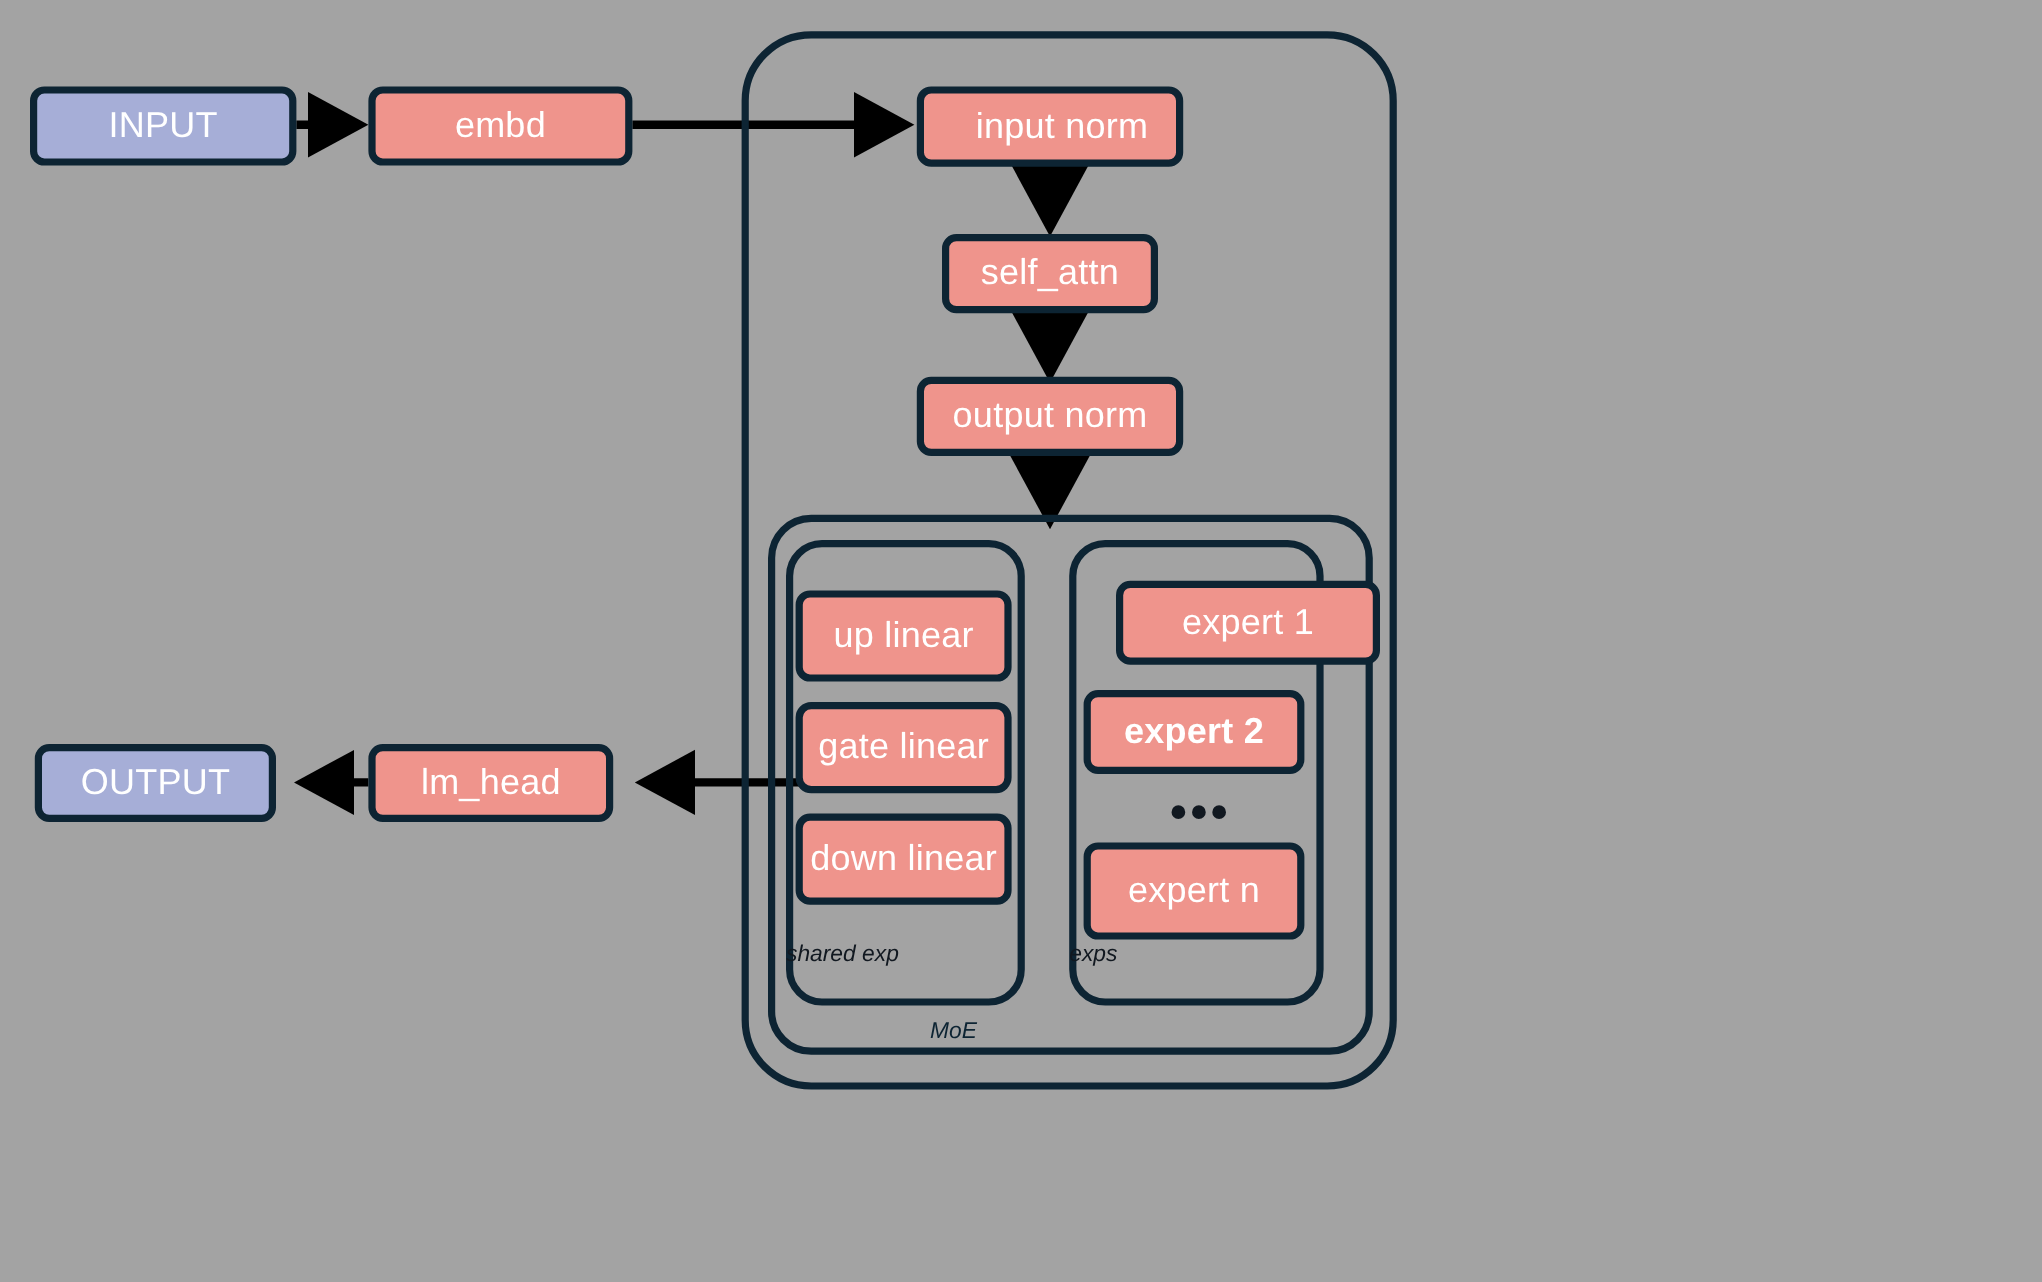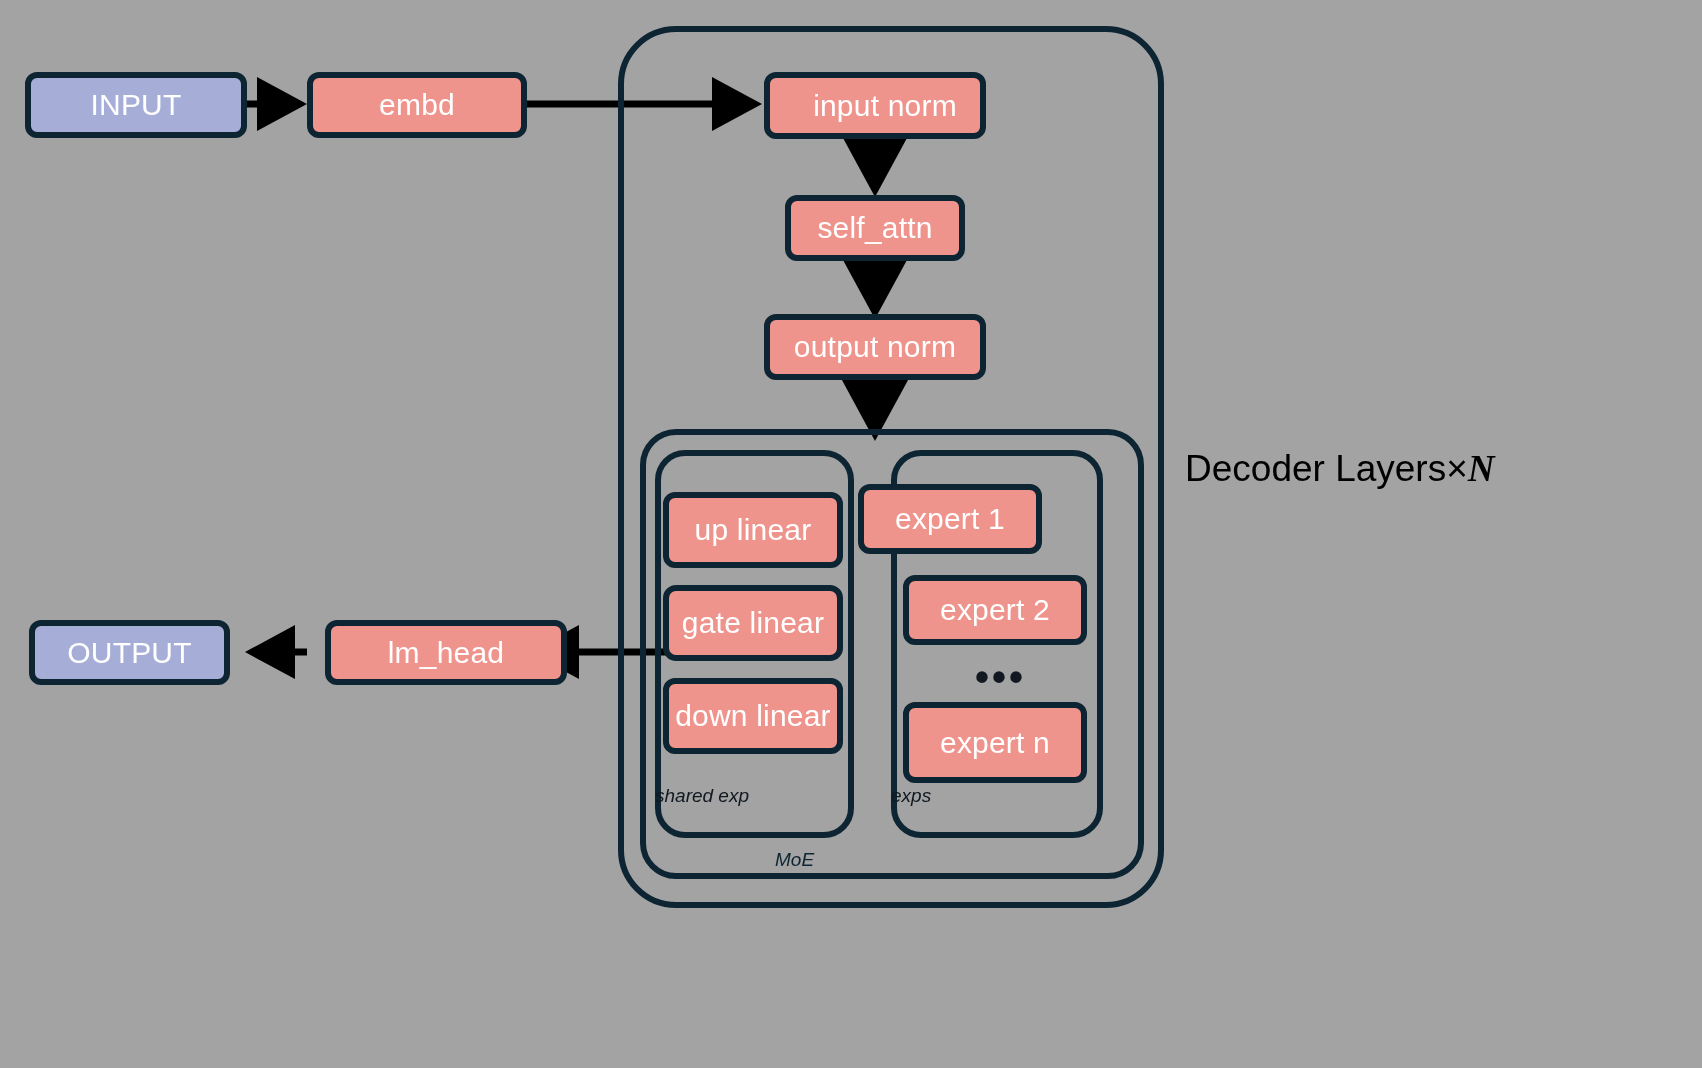--- a/index.html
+++ b/index.html
@@ -155,25 +155,25 @@
   </div>
 
   <div class="node salmon" style="left:663px; top:678px; width:180px; height:76px;">
     <span>down linear</span>
   </div>
 
   <div class="caption" style="left:655px; top:786px; width:199px;">
     <span>shared exp</span>
   </div>
 
-  <div class="node salmon" style="left:858px; top:484px; width:184px; height:70px;">
+  <div class="node salmon" style="left:930px; top:484px; width:220px; height:70px;">
     <span>expert 1</span>
   </div>
 
-  <div class="node salmon" style="left:903px; top:575px; width:184px; height:70px;">
+  <div class="node salmon" style="left:903px; top:575px; width:184px; height:70px;font-weight:bold;">
     <span>expert 2</span>
   </div>
 
   <div class="ellipsis" style="left:975px; top:657px;">
     <span>•••</span>
   </div>
 
   <div class="node salmon" style="left:903px; top:702px; width:184px; height:81px;">
     <span>expert n</span>
   </div>
@@ -183,21 +183,18 @@
   </div>
 
   <div class="caption dark" style="left:775px; top:850px; width:200px;">
     <span>MoE</span>
   </div>
 
   <div class="node blue" style="left:29px; top:620px; width:201px; height:65px;">
     <span>OUTPUT</span>
   </div>
 
-  <div class="node salmon" style="left:325px; top:620px; width:242px; height:65px;">
+  <div class="node salmon" style="left:307px; top:620px; width:204px; height:65px;">
     <span>lm_head</span>
   </div>
 
-  <div class="side-label" style="left:1185px; top:450px;">
-    <span>Decoder Layers×</span><span class="var">N</span>
-  </div>
 
 </div>
 
 </body></html>

